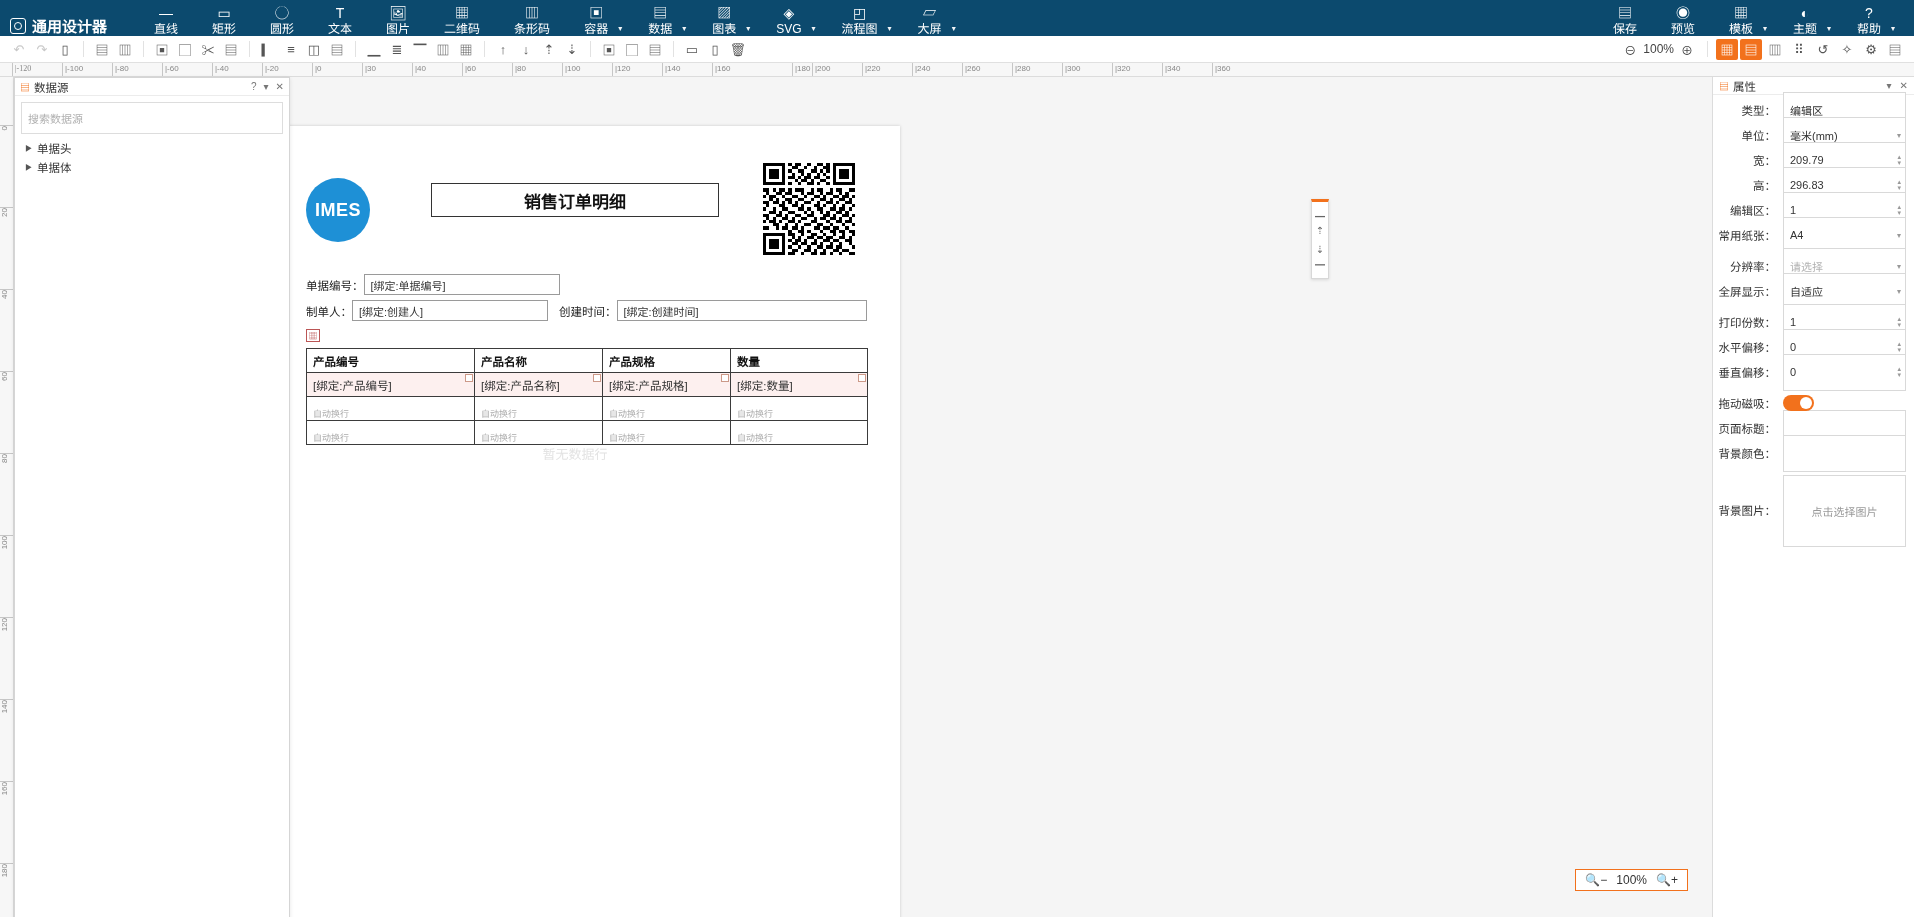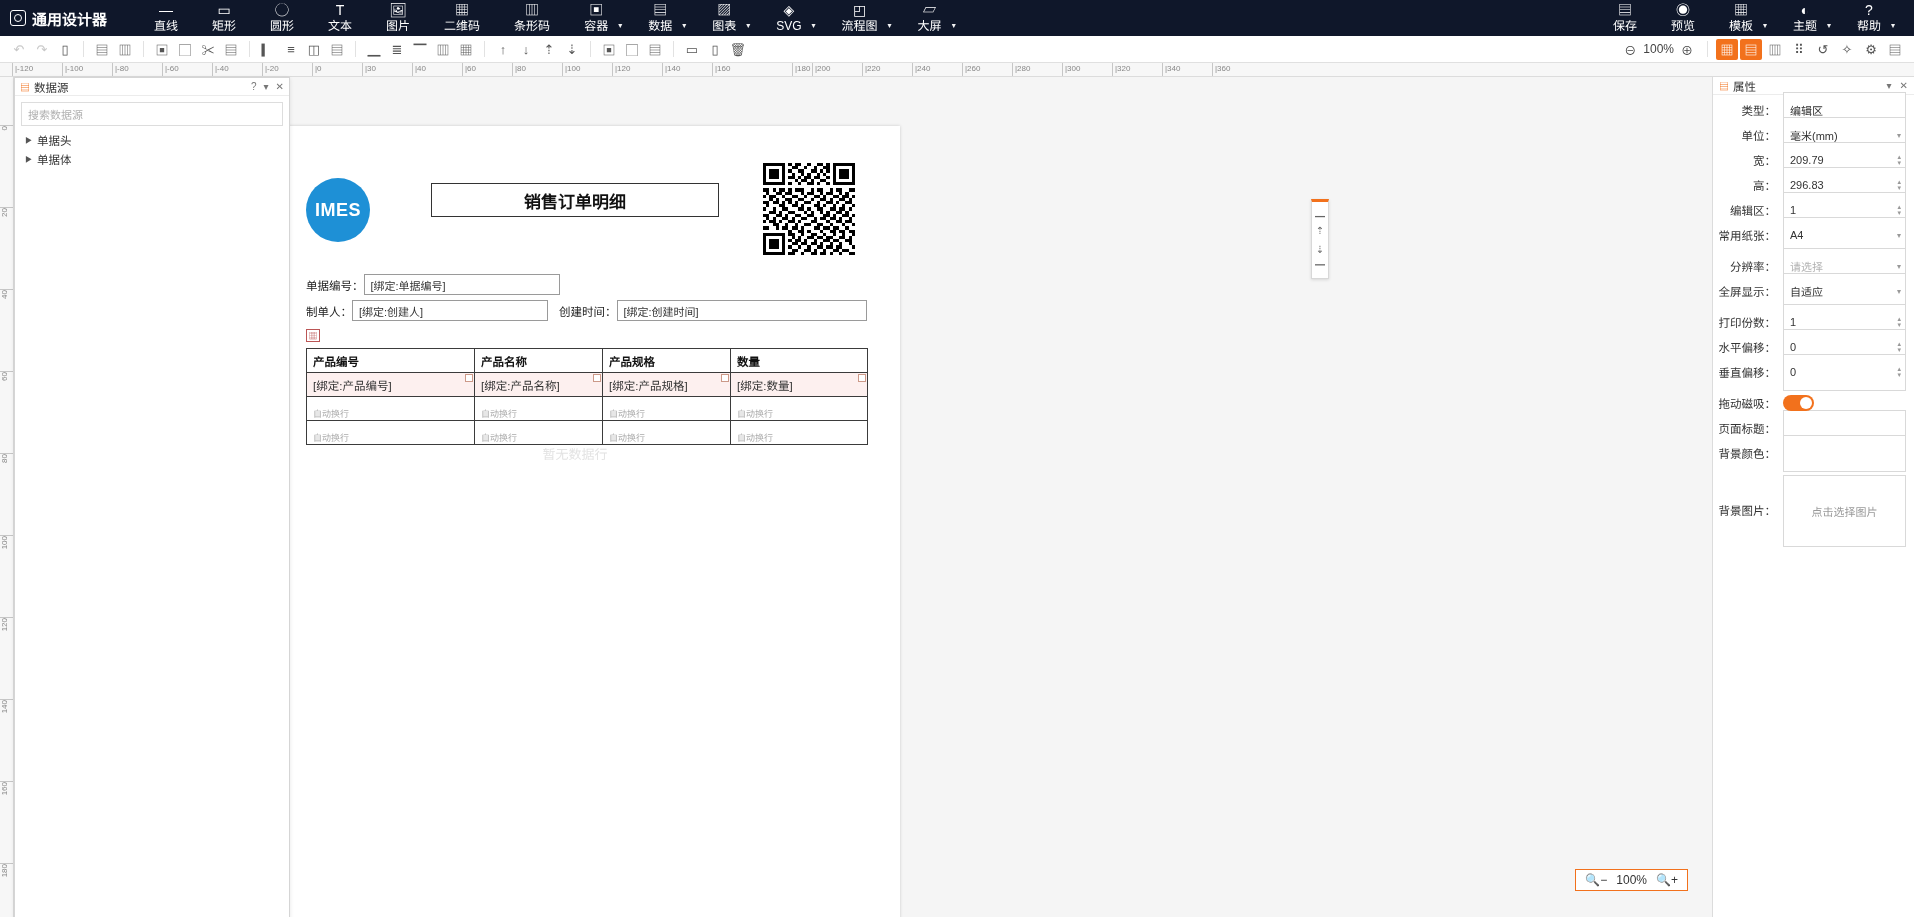--- a/index.html
+++ b/index.html
@@ -9,25 +9,25 @@
     overflow: hidden;
     font-family: "Liberation Sans", sans-serif;
     font-size: 12px;
     color: #333;
     background: #f5f5f5;
   }
 
   
   .topbar {
     height: 36px;
-    background: #0f172a;
+    background: #0c4a6e;
     color: #fff;
     display: flex;
-    align-items: center;
-    padding: 14px 10px;
+    align-items: flex-end;
+    padding: 0 10px;
     position: relative;
   }
   .topbar .app-title {
     display: flex; align-items: center;
     font-size: 15px; font-weight: bold;
     margin-right: 30px;
     white-space: nowrap;
   }
   .topbar .app-title .logo-ic {
     width: 16px; height: 16px;
@@ -214,21 +214,21 @@
     border-bottom: 1px solid #ececec;
     display: flex; align-items: center;
     padding: 0 5px;
     font-size: 11.5px; color: #333;
   }
   .panel-head .ph-ic { color: #f2711c; margin-right: 4px; font-size: 10px;}
   .panel-head .ph-actions { margin-left: auto; display: flex; gap: 7px; color: #777; font-size: 10px; }
   .ds-panel { left: 14px; top: 14px; width: 276px; height: 915px; }
   .ds-search {
     margin: 6px 6px 4px 6px;
-    height: 24px; border: 1px solid #ddd;
+    height: 32px; border: 1px solid #ddd;
     display: flex; align-items: center; padding: 0 6px;
     font-size: 11px; color: #b0b0b0;
   }
   .tree-node {
     height: 19px; display: flex; align-items: center;
     padding-left: 10px; font-size: 11.5px; color: #333;
   }
   .tree-node .tri { font-size: 7px; margin-right: 5px; color: #555; }
 
   
@@ -537,21 +537,21 @@
       </div>
       <div class="tb-btn">
         <span>▤</span>
       </div>
     </div>
 </div>
 
 <div class="main">
 
   <div class="ruler-top" id="rulerTop">
-      <div class="rt-tick" style="left: 12px;">|-120</div>
+      <div class="rt-tick" style="left: 12px; font-family: Liberation Serif, serif;">|-120</div>
       <div class="rt-tick" style="left: 62px;">|-100</div>
       <div class="rt-tick" style="left: 112px;">|-80</div>
       <div class="rt-tick" style="left: 162px;">|-60</div>
       <div class="rt-tick" style="left: 212px;">|-40</div>
       <div class="rt-tick" style="left: 262px;">|-20</div>
       <div class="rt-tick" style="left: 312px;">|0</div>
       <div class="rt-tick" style="left: 362px;">|30</div>
       <div class="rt-tick" style="left: 412px;">|40</div>
       <div class="rt-tick" style="left: 462px;">|60</div>
       <div class="rt-tick" style="left: 512px;">|80</div>

